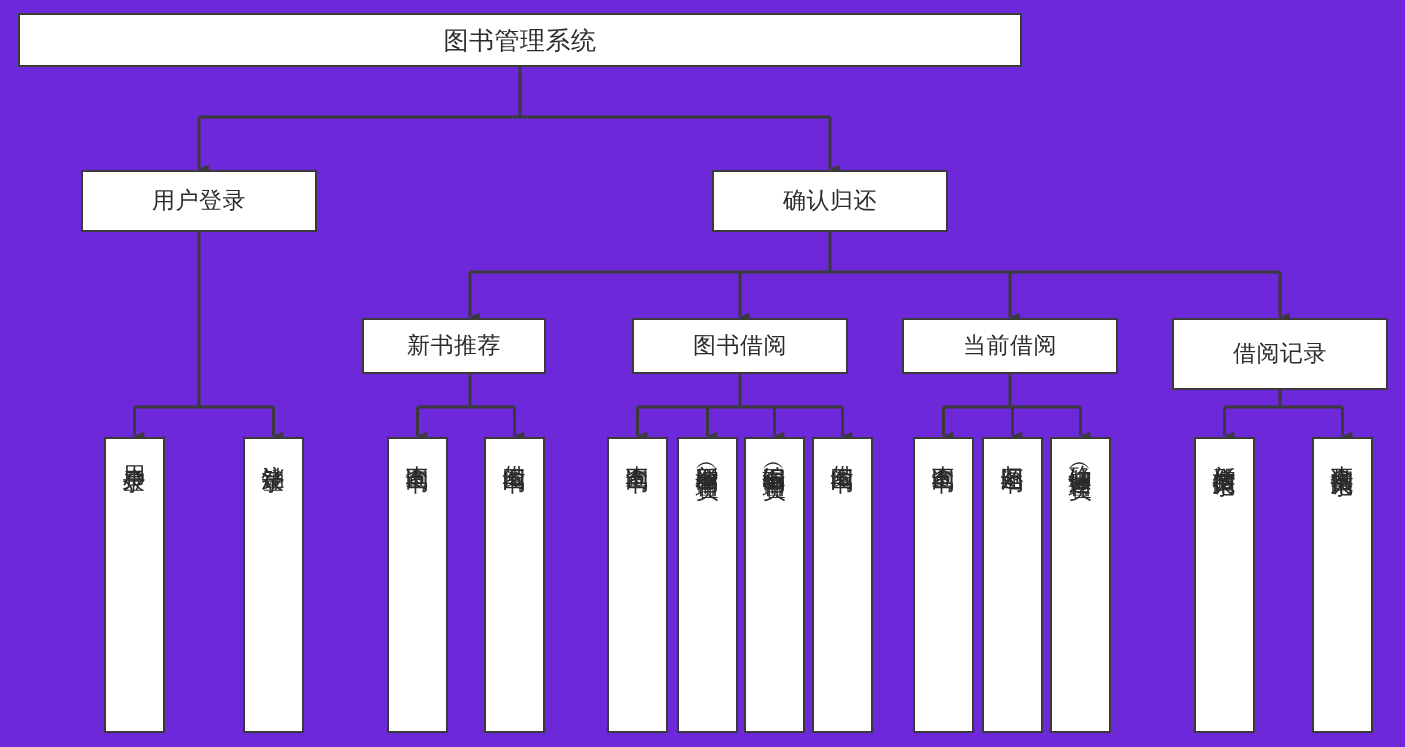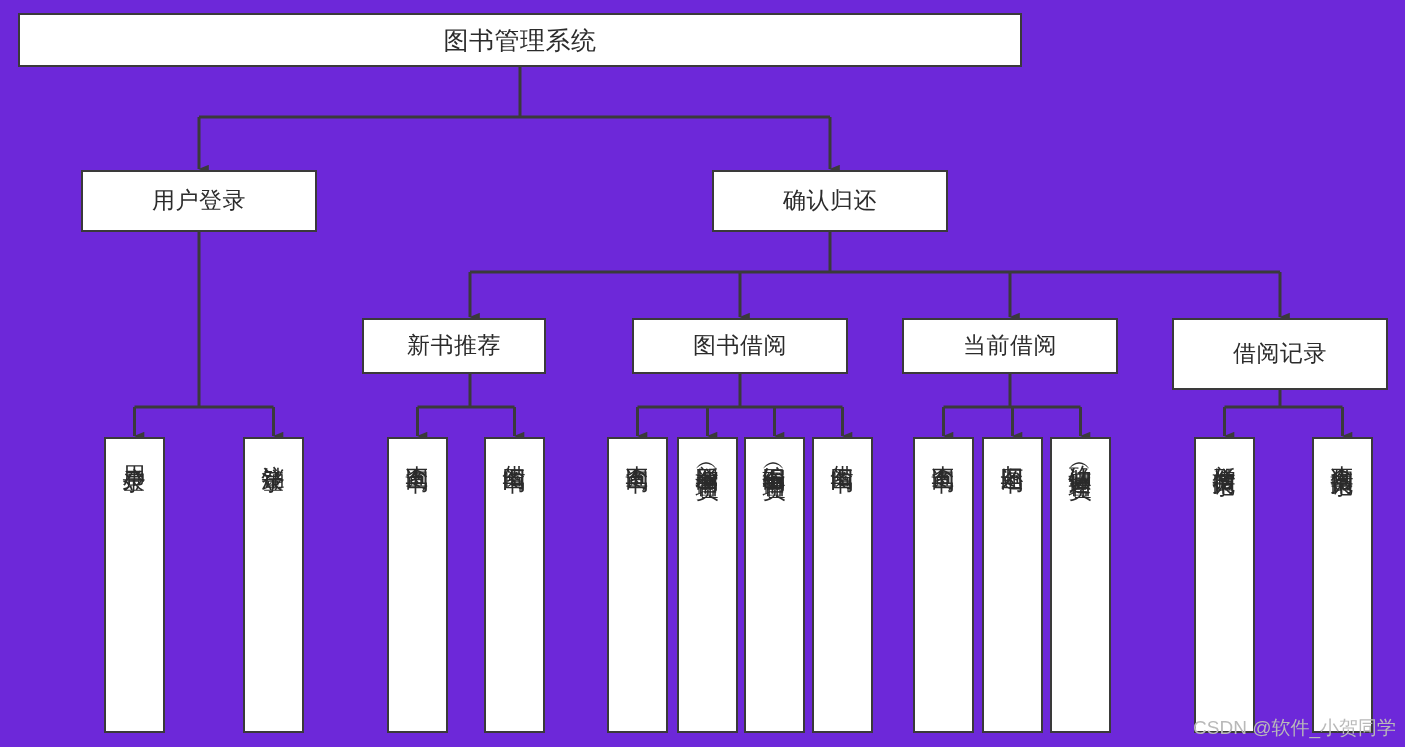--- a/index.html
+++ b/index.html
@@ -177,15 +177,14 @@
         <span class="node-label">确认归还（管理员）</span>
       </div>
       <div class="node leaf" style="left: 1194px; top: 437px; width: 61px; height: 296px;">
         <span class="node-label">新增借阅记录</span>
       </div>
       <div class="node leaf" style="left: 1312px; top: 437px; width: 61px; height: 296px;">
         <span class="node-label">查询借阅记录</span>
       </div>
     </div>
 
-  <div id="watermark">CSDN @软件_小贺同学</div>
 
 </div>
 
 </body></html>

